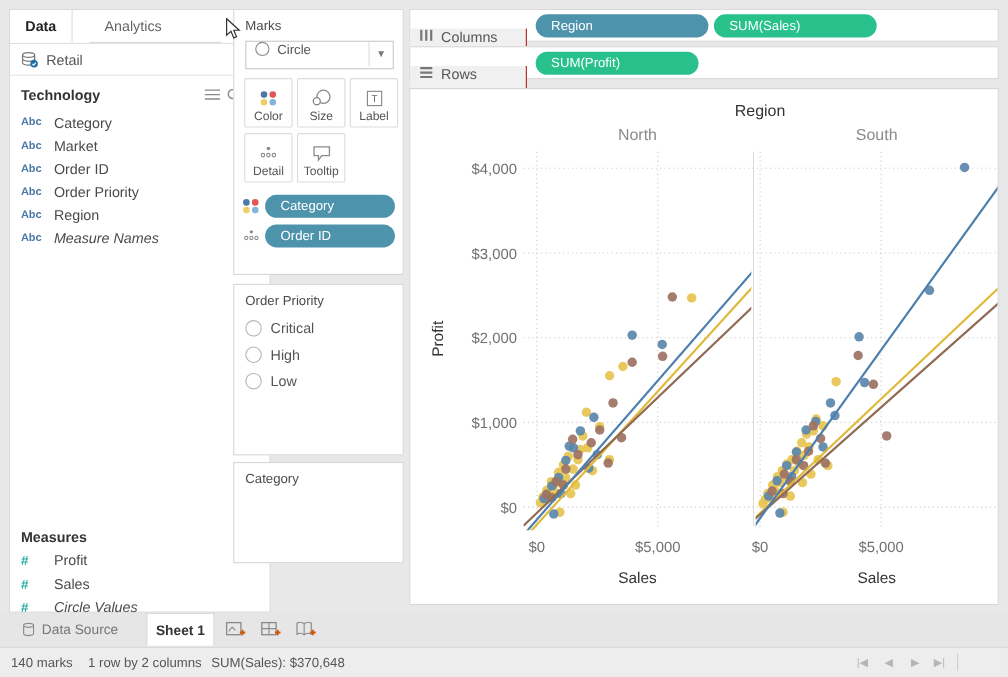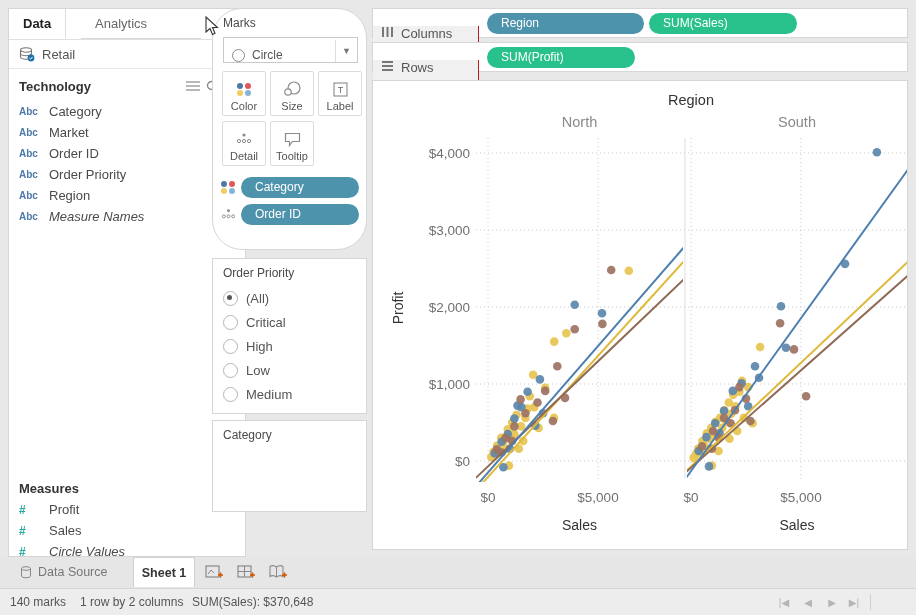--- a/index.html
+++ b/index.html
@@ -24,24 +24,24 @@
   .field-list{list-style:none;margin:2px 0 0 0;padding:0;}
   .field-row{display:flex;align-items:center;height:21px;padding-left:10px;font-size:13px;color:#4a4a4a;cursor:pointer;}
   .field-prefix{width:30px;font-size:10px;font-weight:bold;}
   .dim-prefix{color:#4c79a7;}
   .meas-prefix{color:#2aa9a2;font-size:12px;}
   .italic{font-style:italic;}
   #measures-header{position:absolute;left:0;top:462px;width:100%;}
   #measures-list{position:absolute;left:0;top:488px;width:100%;}
 
   
-  #marks-card{left:212px;top:8px;width:155px;height:242px;border-radius:30px;}
+  #marks-card{left:212px;top:8px;width:155px;height:242px;}
   .card-title{font-size:12px;color:#4a4a4a;padding:7px 0 0 10px;}
   .mark-select{position:absolute;left:10px;top:28px;width:133px;height:24px;border:1px solid #c9c9c9;
-               display:flex;align-items:flex-end;font-size:12px;color:#555;background:#fff;cursor:pointer;}
+               display:flex;align-items:flex-start;font-size:12px;color:#555;background:#fff;cursor:pointer;}
   .mark-select .circ{width:11px;height:11px;border:1.5px solid #8a8a8a;border-radius:50%;margin:0 7px 0 8px;}
   .mark-select .caret{margin-left:auto;padding:0 6px;border-left:1px solid #ddd;color:#777;font-size:9px;line-height:22px;}
   .mbtn{position:absolute;width:44px;height:45px;border:1px solid #dcdcdc;border-radius:2px;background:#fff;
         display:flex;flex-direction:column;align-items:center;justify-content:flex-end;
         font-size:11px;color:#555;padding-bottom:3px;box-sizing:border-box;cursor:pointer;}
   .mbtn .ic{height:20px;display:flex;align-items:center;justify-content:center;margin-bottom:1px;}
   .dots4{display:grid;grid-template-columns:7px 7px;grid-gap:1px;}
   .dots4 span{width:6px;height:6px;border-radius:50%;}
   .marks-pill-row{position:absolute;left:8px;display:flex;align-items:center;gap:5px;}
   .pill{height:21px;line-height:21px;border-radius:11px;color:#fff;font-size:12px;padding:0 12px;
@@ -245,38 +245,30 @@
         <circle cx="13" cy="9" r="1.6" fill="none" stroke="#8a8a8a"></circle>
       </svg>
     <span class="pill dim marks-pill">Order ID</span>
   </div>
 </div>
 
 <div id="filter-card" class="card">
   <div class="card-title">Order Priority</div>
   <div id="filter-options" style="margin-top:6px;">
       <div class="radio-row">
-        <span class="radio sel"></span>
-        <span>(All)</span>
-      </div>
-      <div class="radio-row">
         <span class="radio"></span>
         <span>Critical</span>
       </div>
       <div class="radio-row">
         <span class="radio"></span>
         <span>High</span>
       </div>
       <div class="radio-row">
         <span class="radio"></span>
         <span>Low</span>
-      </div>
-      <div class="radio-row">
-        <span class="radio"></span>
-        <span>Medium</span>
       </div>
     </div>
 </div>
 
 <div id="legend-card" class="card">
   <div class="card-title">Category</div>
 </div>
 
 <div id="columns-shelf" class="shelf">
   <div class="shelf-label">

